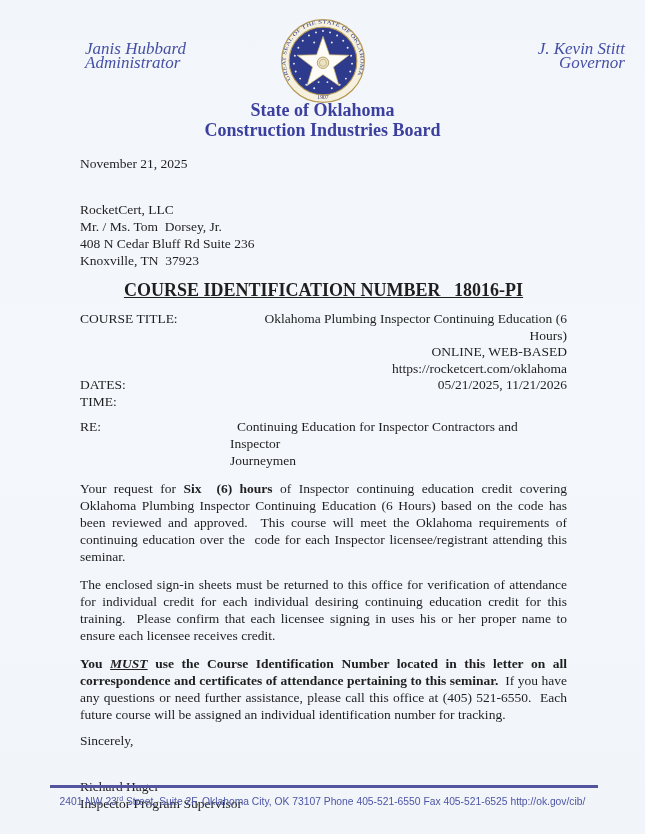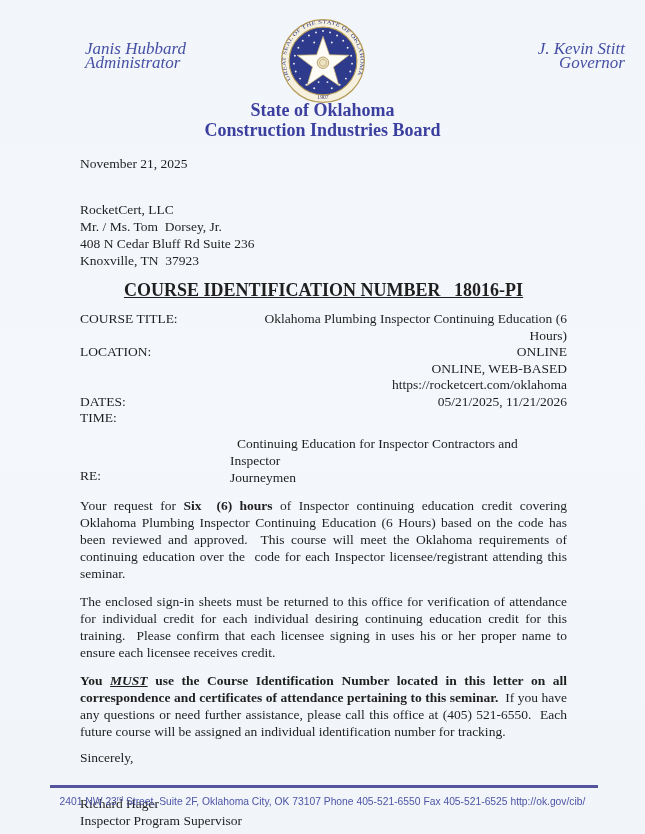--- a/index.html
+++ b/index.html
@@ -32,21 +32,21 @@
   .address-block { margin-top: 29px; }
   .course-id {
     margin-top: 13px; text-align: center; font-weight: bold;
     text-decoration: underline; font-size: 18px;
   }
   .detail-table { margin-top: 12px; }
   .detail-row { display: flex; line-height: 16.5px; }
   .detail-label { width: 150px; flex: 0 0 150px; }
   .detail-value { flex: 1; text-align: right; }
   .re-row { display: flex; margin-top: 8px; }
-  .re-label { width: 150px; flex: 0 0 150px; margin-top: 32px; }
+  .re-label { width: 150px; flex: 0 0 150px; }
   .re-value { flex: 1; text-indent: 7px; }
   .re-value .line2 { text-indent: 0; }
   .para { margin: 11px 0 0 0; text-align: justify; }
   .must { font-weight: bold; font-style: italic; text-decoration: underline; }
   .closing-line { margin-top: 9px; }
   .signer-block { margin-top: 29px; }
   
   .footer { position: absolute; left: 0; top: 785px; width: 100%; }
   .footer-rule { margin-left: 50px; width: 548px; height: 3px; background: #53539e; }
   .footer-text {
@@ -138,24 +138,20 @@
     </div>
 
     <div class="course-id pre">COURSE IDENTIFICATION NUMBER   18016-PI</div>
 
     <div class="detail-table">
       <div class="detail-row">
         <div class="detail-label pre">COURSE TITLE:</div>
         <div class="detail-value pre">Oklahoma Plumbing Inspector Continuing Education (6 Hours)</div>
       </div>
       <div class="detail-row">
-        <div class="detail-label pre">LOCATION:</div>
-        <div class="detail-value pre">ONLINE</div>
-      </div>
-      <div class="detail-row">
         <div class="detail-label pre"></div>
         <div class="detail-value pre">ONLINE, WEB-BASED</div>
       </div>
       <div class="detail-row">
         <div class="detail-label pre"></div>
         <div class="detail-value pre">https://rocketcert.com/oklahoma</div>
       </div>
       <div class="detail-row">
         <div class="detail-label pre">DATES:</div>
         <div class="detail-value pre">05/21/2025, 11/21/2026</div>

